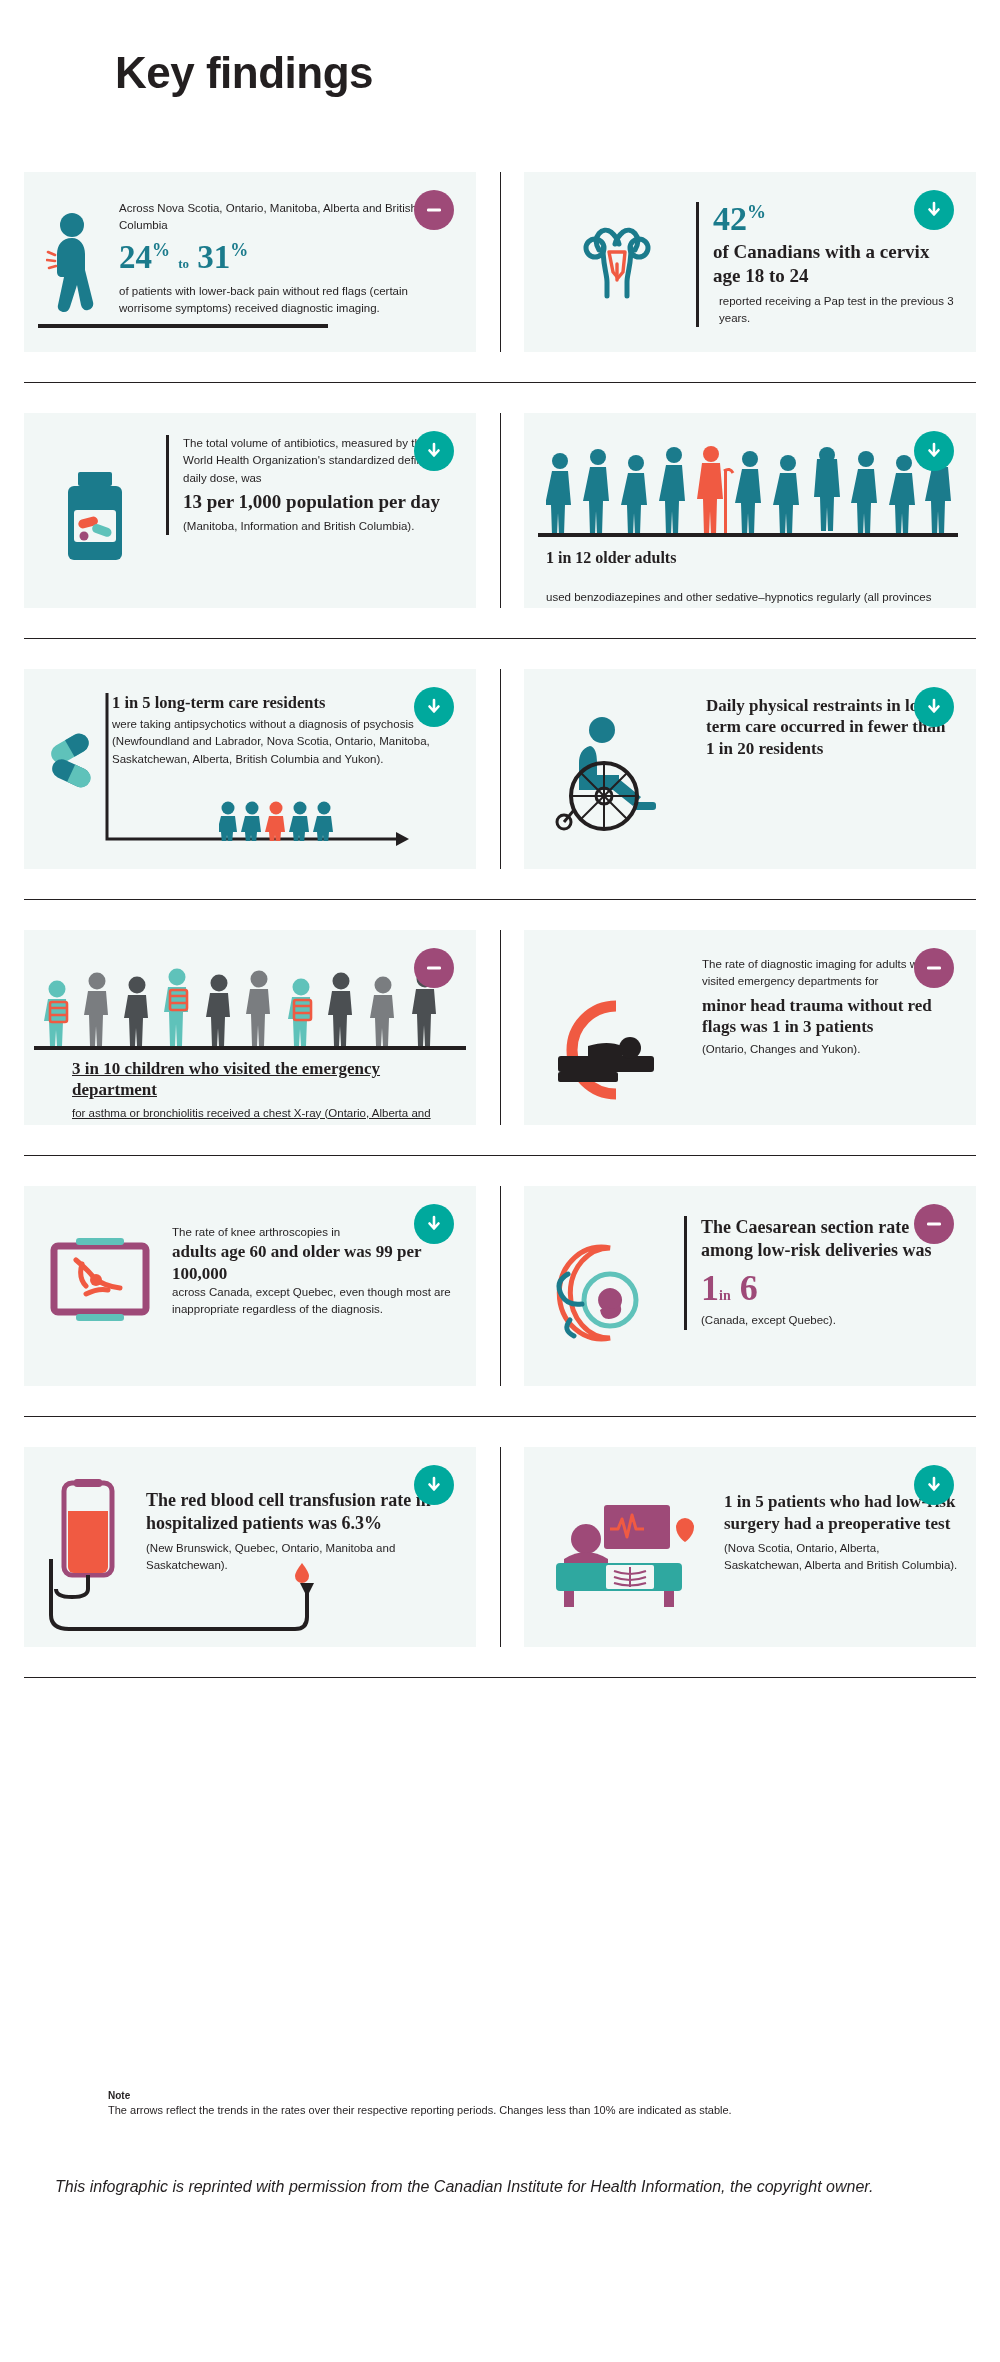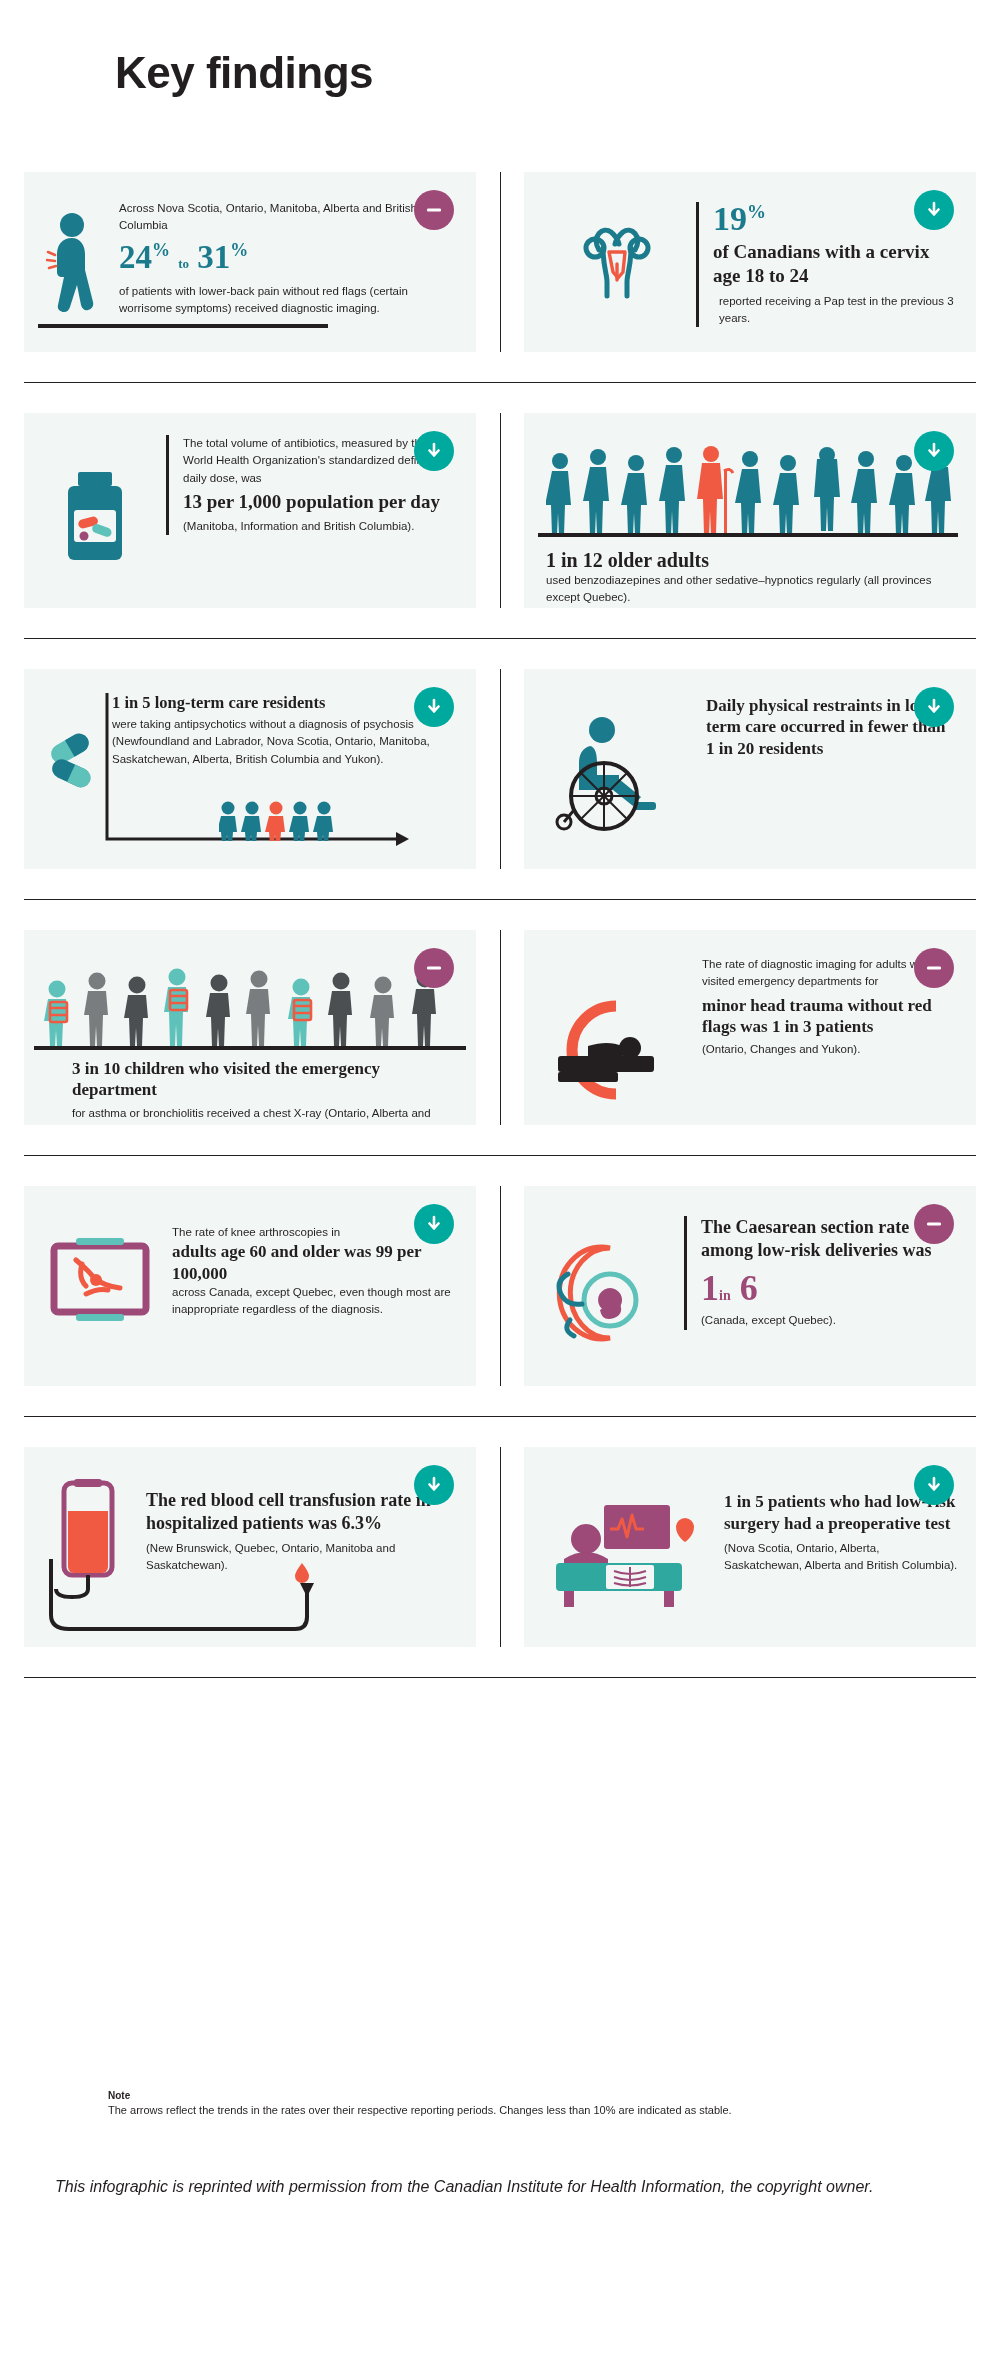--- a/index.html
+++ b/index.html
@@ -148,40 +148,40 @@
   .c3{height:195px;}
   .c3 .fig{position:absolute;left:30px;top:55px;}
   .c3 .txt{position:absolute;left:142px;top:22px;width:285px;}
   .c3 .hl{font-family:"Liberation Serif",serif;font-weight:bold;font-size:19px;line-height:1.2;margin:4px 0;}
 
   
   .c4{height:195px;}
   .c4 .people{position:absolute;left:22px;top:26px;}
   .c4 .baseline{position:absolute;left:14px;top:120px;width:420px;height:4px;background:#231f20;}
   .c4 .txt{position:absolute;left:22px;top:136px;width:410px;}
-  .c4 .hl{font-family:"Liberation Serif",serif;font-weight:bold;font-size:20px;margin-bottom:0;}
+  .c4 .hl{font-family:"Liberation Serif",serif;font-weight:bold;font-size:16px;margin-bottom:22px;}
 
   
   .c5{height:200px;}
   .c5 .pills{position:absolute;left:22px;top:62px;}
   .c5 .txt{position:absolute;left:88px;top:24px;width:330px;}
   .c5 .hl{font-family:"Liberation Serif",serif;font-weight:bold;font-size:16.5px;margin-bottom:3px;}
   .c5 .elbow{position:absolute;left:80px;top:24px;}
 
   
   .c6{height:200px;}
   .c6 .fig{position:absolute;left:22px;top:45px;}
   .c6 .txt{position:absolute;left:182px;top:26px;width:250px;}
   .c6 .hl{font-family:"Liberation Serif",serif;font-weight:bold;font-size:17px;line-height:1.25;margin-bottom:5px;}
 
   
   .c7{height:195px;}
   .c7 .kids{position:absolute;left:18px;top:24px;}
   .c7 .baseline{position:absolute;left:10px;top:116px;width:432px;height:4px;background:#231f20;}
-  .c7 .txt{position:absolute;left:48px;top:128px;width:390px;}
+  .c7 .txt{position:absolute;left:48px;top:128px;width:390px;text-decoration:underline;}
   .c7 .hl{font-family:"Liberation Serif",serif;font-weight:bold;font-size:17px;line-height:1.25;margin-bottom:4px;}
 
   
   .c8{height:195px;}
   .c8 .fig{position:absolute;left:20px;top:70px;}
   .c8 .txt{position:absolute;left:178px;top:26px;width:250px;}
   .c8 .hl{font-family:"Liberation Serif",serif;font-weight:bold;font-size:17px;line-height:1.25;margin:4px 0;}
 
   
   .c9{height:200px;}
@@ -287,21 +287,21 @@
               <path d="M66 36 c8 -14 -4 -24 -12 -18 -6 5 -8 12 -8 12" stroke="#1b7b8c" stroke-width="5" fill="none" stroke-linecap="round"></path>
               <circle cx="70" cy="34" r="9" stroke="#1b7b8c" stroke-width="5" fill="none"></circle>
               <path d="M34 34 c0 18 4 26 4 34 l0 14 M62 34 c0 18 -4 26 -4 34 l0 14" stroke="#1b7b8c" stroke-width="5" fill="none" stroke-linecap="round"></path>
               <path d="M40 38 l16 0 -2 20 -5 6 -5 -6 z" stroke="#f05a42" stroke-width="3.4" fill="none" stroke-linejoin="round"></path>
               <path d="M48 50 l0 16" stroke="#f05a42" stroke-width="3.4" fill="none" stroke-linecap="round"></path>
             </svg>
           </div>
 
           <div class="txt rule-left">
             <div class="num">
-              <span>19</span><sup>%</sup>
+              <span>42</span><sup>%</sup>
             </div>
             <div class="bigserif" style="margin:4px 0 5px 0;">of Canadians with a cervix age 18 to 24</div>
             <div class="small" style="padding-left:6px;">reported receiving a Pap test in the previous 3 years.</div>
           </div>
         </div>
       </div>
     </div>
 
     <div class="rowgap"></div>
     <div class="hdivider"></div>

